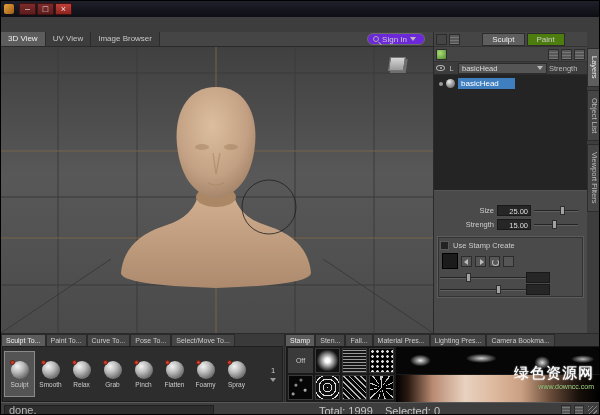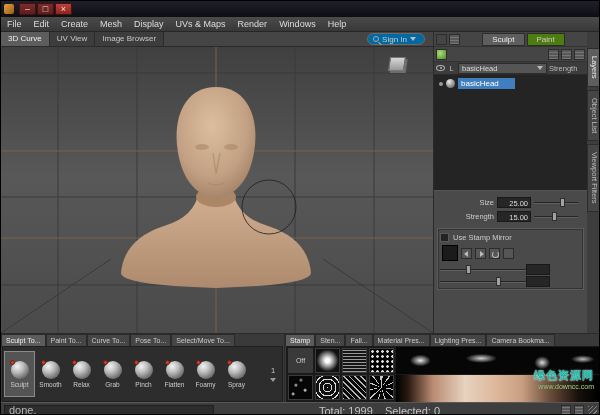--- a/index.html
+++ b/index.html
@@ -15,21 +15,21 @@
   .btn-close{background:linear-gradient(#c04038,#8c241e)}
 
   
   .menubar{position:absolute;top:16px;left:0;right:0;height:15px;background:linear-gradient(#4b4b4b,#383838);display:flex;align-items:stretch;font-size:9px;color:#ddd;border-bottom:1px solid #262626}
   .menu-item{padding:0 6px;line-height:14px}
 
   
   .toolbar{position:absolute;top:31px;left:0;width:432px;height:15px;background:#454545;display:flex;align-items:stretch;font-size:8px;color:#c8c8c8;border-bottom:1px solid #2a2a2a}
   .view-tab{padding:0 7px;line-height:14px;background:#3d3d3d;border-right:1px solid #2b2b2b}
   .view-tab.active{background:#5d5d5d;color:#efefef}
-  .signin{margin-left:auto;margin-right:8px;align-self:center;display:flex;align-items:center;gap:3px;background:#0369a1;border:1px solid #6a6a6a;border-radius:7px;height:12px;padding:0 8px 0 5px;color:#ccc}
+  .signin{margin-left:auto;margin-right:8px;align-self:center;display:flex;align-items:center;gap:3px;background:#6d28d9;border:1px solid #6a6a6a;border-radius:7px;height:12px;padding:0 8px 0 5px;color:#ccc}
   .mag{width:6px;height:6px;border:1px solid #aaa;border-radius:50%;position:relative;flex:none}
   .mag::after{content:"";position:absolute;width:4px;height:1px;background:#aaa;transform:rotate(45deg);left:4px;top:6px}
   .tri{width:0;height:0;border-left:3px solid transparent;border-right:3px solid transparent;border-top:4px solid #b9b9b9;display:inline-block}
 
   
   .viewport{position:absolute;top:46px;left:0;width:432px;height:286px;background:linear-gradient(180deg,#404040,#585858 45%,#4a4a4a);overflow:hidden}
   .vp-svg{position:absolute;left:0;top:0}
   .compass{position:absolute;right:28px;top:10px;width:16px;height:14px;background:linear-gradient(#d6d6d6,#9a9a9a);border:1px solid #777;box-shadow:2px 2px 0 #6e6e6e;transform:skewX(-8deg)}
 
   
@@ -45,21 +45,21 @@
   .eye{width:9px;height:6px;border:1px solid #b5b5b5;border-radius:50%;position:relative;flex:none}
   .eye::after{content:"";position:absolute;left:2.5px;top:1px;width:2px;height:2px;border-radius:50%;background:#b5b5b5}
   .lcol{width:9px;text-align:center;color:#bbb}
   .mesh-dd{flex:1;display:flex;align-items:center;justify-content:space-between;background:#555;border:1px solid #2c2c2c;height:11px;padding:0 3px;color:#ddd}
   .strcol{width:36px;white-space:nowrap;overflow:hidden;color:#bbb}
   .layer-list{height:116px;background:#242424;border-bottom:1px solid #555;padding-top:2px}
   .layer-row{display:flex;align-items:center;height:13px;padding-left:5px;gap:3px}
   .dot{width:4px;height:4px;border-radius:50%;background:#9a9a9a;flex:none}
   .sphere-sm{width:9px;height:9px;border-radius:50%;background:radial-gradient(circle at 35% 30%,#eee,#999 50%,#555);flex:none}
   .layer-name{background:#3f7fbf;color:#fff;padding:0 16px 0 3px;line-height:11px;font-size:8px}
-  .props{padding-top:4px}
+  .props{padding-top:12px}
   .prow{display:flex;align-items:center;height:14px;padding-right:3px}
   .plabel{width:60px;text-align:right;margin-right:3px;white-space:nowrap}
   .pval{width:34px;height:11px;background:#262626;border:1px solid #191919;color:#ddd;text-align:right;padding:1px 2px 0 0;margin-right:3px}
   .slider{position:relative;width:44px;height:9px;flex:none}
   .slider::before{content:"";position:absolute;left:0;right:0;top:4px;height:1px;background:#242424;box-shadow:0 1px 0 #606060}
   .handle{position:absolute;top:0;width:5px;height:9px;background:#a2a2a2;border:1px solid #2e2e2e}
   .pdd{width:44px;height:11px;background:#2e2e2e;border:1px solid #555;display:flex;align-items:center;justify-content:space-between;padding:0 2px;margin-right:3px}
   .checkbox{width:9px;height:9px;background:#232323;border:1px solid #5a5a5a;flex:none}
   .stampbox{margin:5px 3px 0 3px;border:1px solid #5c5c5c;box-shadow:inset 0 0 0 1px #333;padding:2px}
   .sb-head{display:flex;align-items:center;gap:4px;height:12px}
@@ -111,49 +111,38 @@
   
   .statusbar{position:absolute;top:401px;left:0;right:0;height:14px;background:#3e3e3e;border-top:1px solid #585858;font-size:11px;color:#c5c5c5}
   .msgbox{position:absolute;left:3px;top:2px;width:210px;height:10px;background:#2d2d2d;border:1px solid #1f1f1f;line-height:9px;padding-left:4px;color:#b5b5b5}
   .st-total{position:absolute;left:318px;top:2px}
   .st-selected{position:absolute;left:384px;top:2px}
   .st-ico{position:absolute;top:2px;width:10px;height:10px;background:#565656;border:1px solid #2c2c2c;background-image:repeating-linear-gradient(0deg,rgba(255,255,255,.2) 0 1px,transparent 1px 3px)}
   .grip{position:absolute;right:2px;top:3px;width:9px;height:9px;background:repeating-linear-gradient(135deg,#808080 0 1px,transparent 1px 3px)}
 
   
   .watermark{position:absolute;right:5px;bottom:24px;text-align:right;z-index:50;pointer-events:none}
-  .wm1{font-size:11px;font-weight:bold;color:#14b8a6;text-shadow:0 0 2px rgba(255,255,255,.65),0 0 1px rgba(255,255,255,.9);letter-spacing:1px}
+  .wm1{font-size:15px;font-weight:normal;color:#ffffff;text-shadow:0 0 2px rgba(255,255,255,.65),0 0 1px rgba(255,255,255,.9);letter-spacing:1px}
   .wm2{font-size:7px;color:#a7d98a;text-shadow:0 0 1px rgba(0,0,0,.6)}
 </style>
 </head>
 <body>
 
 <div class="window">
 
   <div class="titlebar">
     <div class="app-icon"></div>
     <div class="win-btn btn-min">–</div>
     <div class="win-btn btn-max">□</div>
     <div class="win-btn btn-close">×</div>
   </div>
 
-  <div class="menubar">
-    <span class="menu-item">File</span>
-    <span class="menu-item">Edit</span>
-    <span class="menu-item">Create</span>
-    <span class="menu-item">Mesh</span>
-    <span class="menu-item">Display</span>
-    <span class="menu-item">UVs &amp; Maps</span>
-    <span class="menu-item">Render</span>
-    <span class="menu-item">Windows</span>
-    <span class="menu-item">Help</span>
-  </div>
 
   <div class="toolbar">
-    <span class="view-tab active">3D Curve</span>
+    <span class="view-tab active">3D View</span>
     <span class="view-tab">UV View</span>
     <span class="view-tab">Image Browser</span>
     <span class="signin">
       <span class="mag"></span>
       <span>Sign In</span>
       <span class="tri"></span>
     </span>
   </div>
 
   <div class="viewport">
@@ -243,21 +232,21 @@
         <span class="plabel">Strength</span>
         <span class="pval">15.00</span>
         <span class="slider">
             <span class="handle" style="left:42%"></span>
           </span>
       </div>
     </div>
     <div class="stampbox">
       <div class="sb-head">
         <span class="checkbox"></span>
-        <span>Use Stamp Mirror</span>
+        <span>Use Stamp Create</span>
       </div>
       <div class="sb-row">
         <span class="sb-thumb"></span>
         <span class="sb-btn tri-left"></span>
         <span class="sb-btn tri-right"></span>
         <span class="sb-btn refresh"></span>
         <span class="sb-btn"></span>
       </div>
       <div class="sb-sliders">
         <div class="prow">

